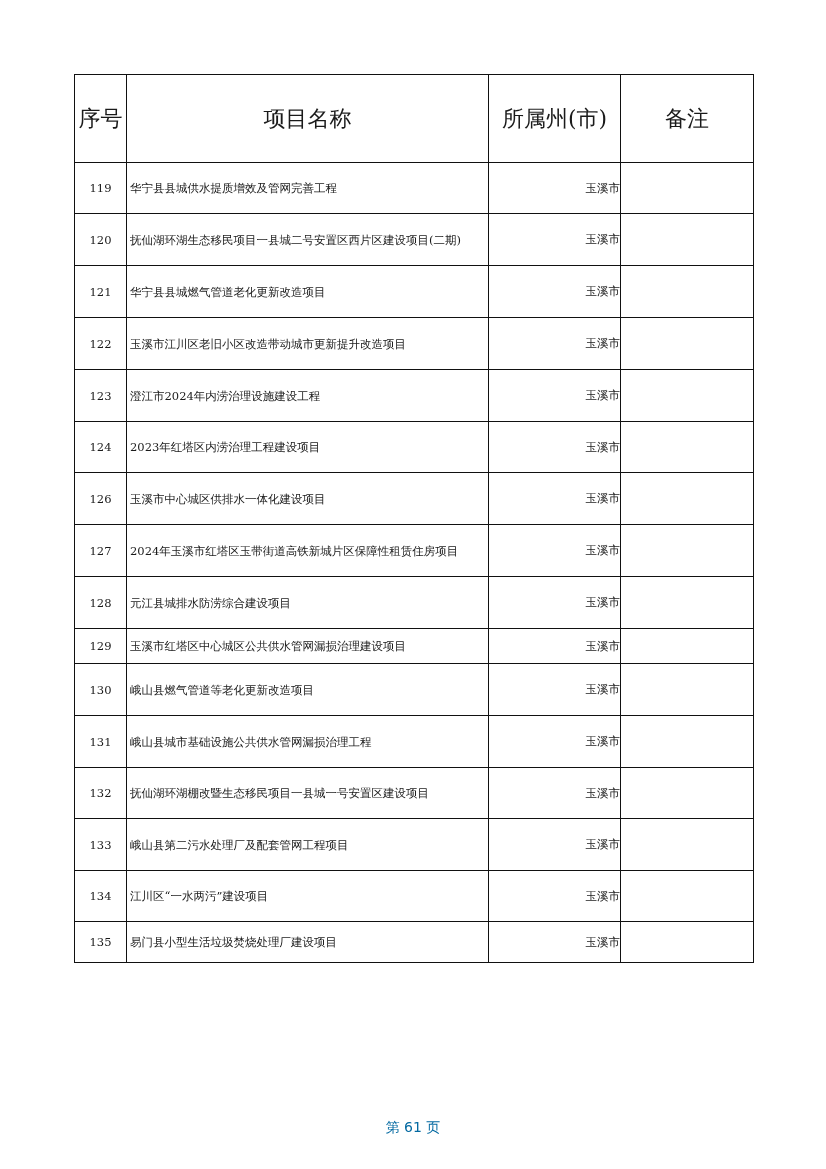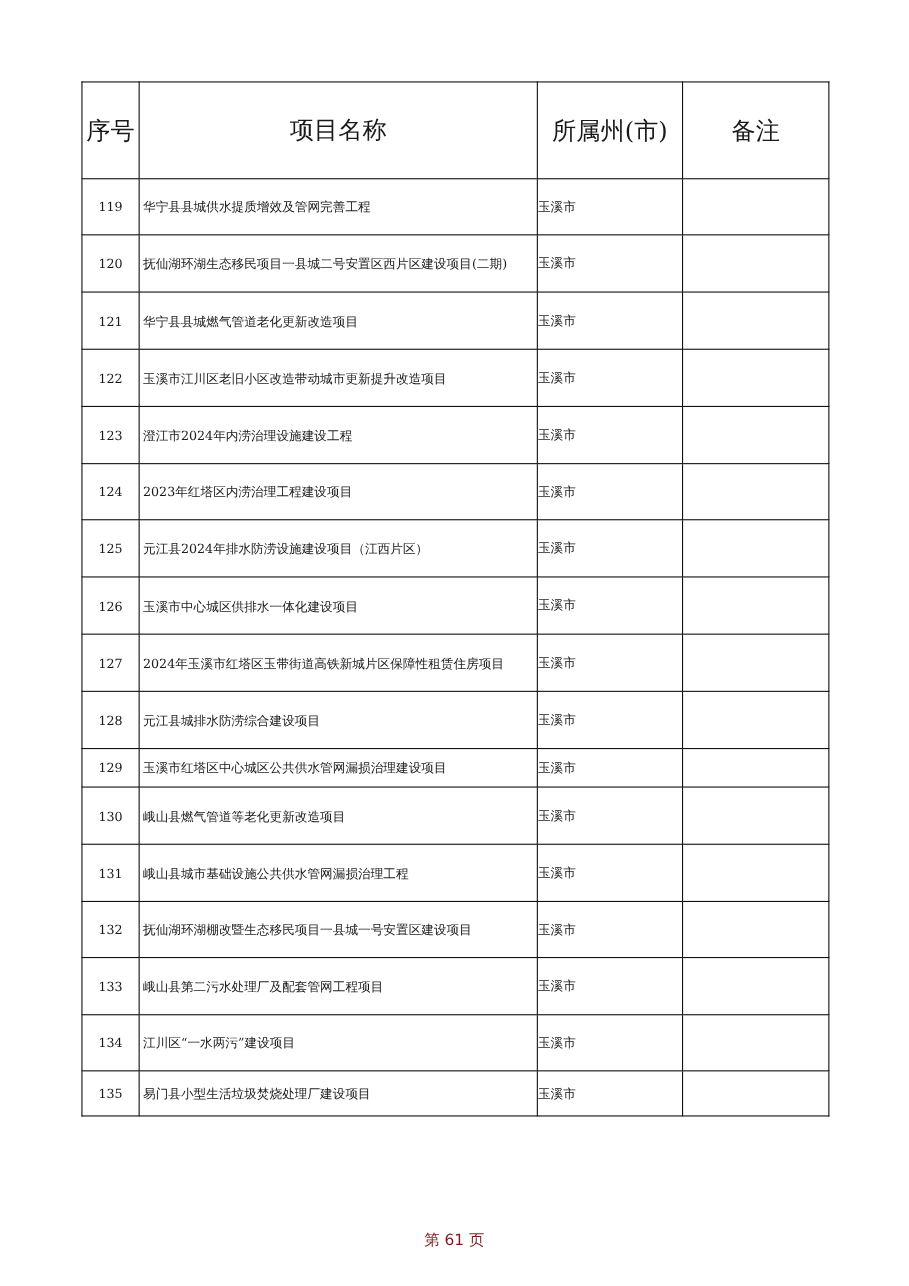--- a/index.html
+++ b/index.html
@@ -4,24 +4,24 @@
 <style>
   html, body { margin: 0; padding: 0; background: #ffffff; }
   body { width: 826px; height: 1169px; position: relative; overflow: hidden;
          font-family: "DejaVu Serif", "Liberation Serif", serif; color: #1a1a1a; }
   .page-table { position: absolute; left: 74px; top: 74px; border-collapse: collapse; table-layout: fixed; }
   .page-table td, .page-table th { border: 1.5px solid #111; padding: 0; }
   .page-table th { font-weight: normal; font-size: 22px; height: 87px; text-align: center; vertical-align: middle; }
   .page-table td { font-size: 11.5px; vertical-align: middle; }
   .c-num { width: 51px; text-align: center; }
   .c-name { width: 358px; text-align: left; padding-left: 3px !important; line-height: 16px; margin-left: 45px; }
-  .c-city { width: 131px; text-align: left; }
+  .c-city { width: 131px; text-align: right; }
   .c-note { width: 132px; }
   .footer { position: absolute; left: 0; width: 826px; top: 1119px; text-align: center; font-size: 14px;
-            font-family: "DejaVu Sans", "Liberation Sans", sans-serif; color: #7f1d1d; }
+            font-family: "DejaVu Sans", "Liberation Sans", sans-serif; color: #0369a1; }
 </style>
 </head>
 <body>
 
 <table class="page-table">
   <thead>
     <tr>
       <th class="c-num">序号</th>
       <th class="c-name" style="text-align:center;padding-left:0 !important;">项目名称</th>
       <th class="c-city">所属州(市)</th>
@@ -55,26 +55,20 @@
       </tr>
       <tr style="height: 52px;">
         <td class="c-num">123</td>
         <td class="c-name">澄江市2024年内涝治理设施建设工程</td>
         <td class="c-city">玉溪市</td>
         <td class="c-note"></td>
       </tr>
       <tr style="height: 51px;">
         <td class="c-num">124</td>
         <td class="c-name">2023年红塔区内涝治理工程建设项目</td>
-        <td class="c-city">玉溪市</td>
-        <td class="c-note"></td>
-      </tr>
-      <tr style="height: 52px;">
-        <td class="c-num">125</td>
-        <td class="c-name">元江县2024年排水防涝设施建设项目（江西片区）</td>
         <td class="c-city">玉溪市</td>
         <td class="c-note"></td>
       </tr>
       <tr style="height: 52px;">
         <td class="c-num">126</td>
         <td class="c-name">玉溪市中心城区供排水一体化建设项目</td>
         <td class="c-city">玉溪市</td>
         <td class="c-note"></td>
       </tr>
       <tr style="height: 52px;">

